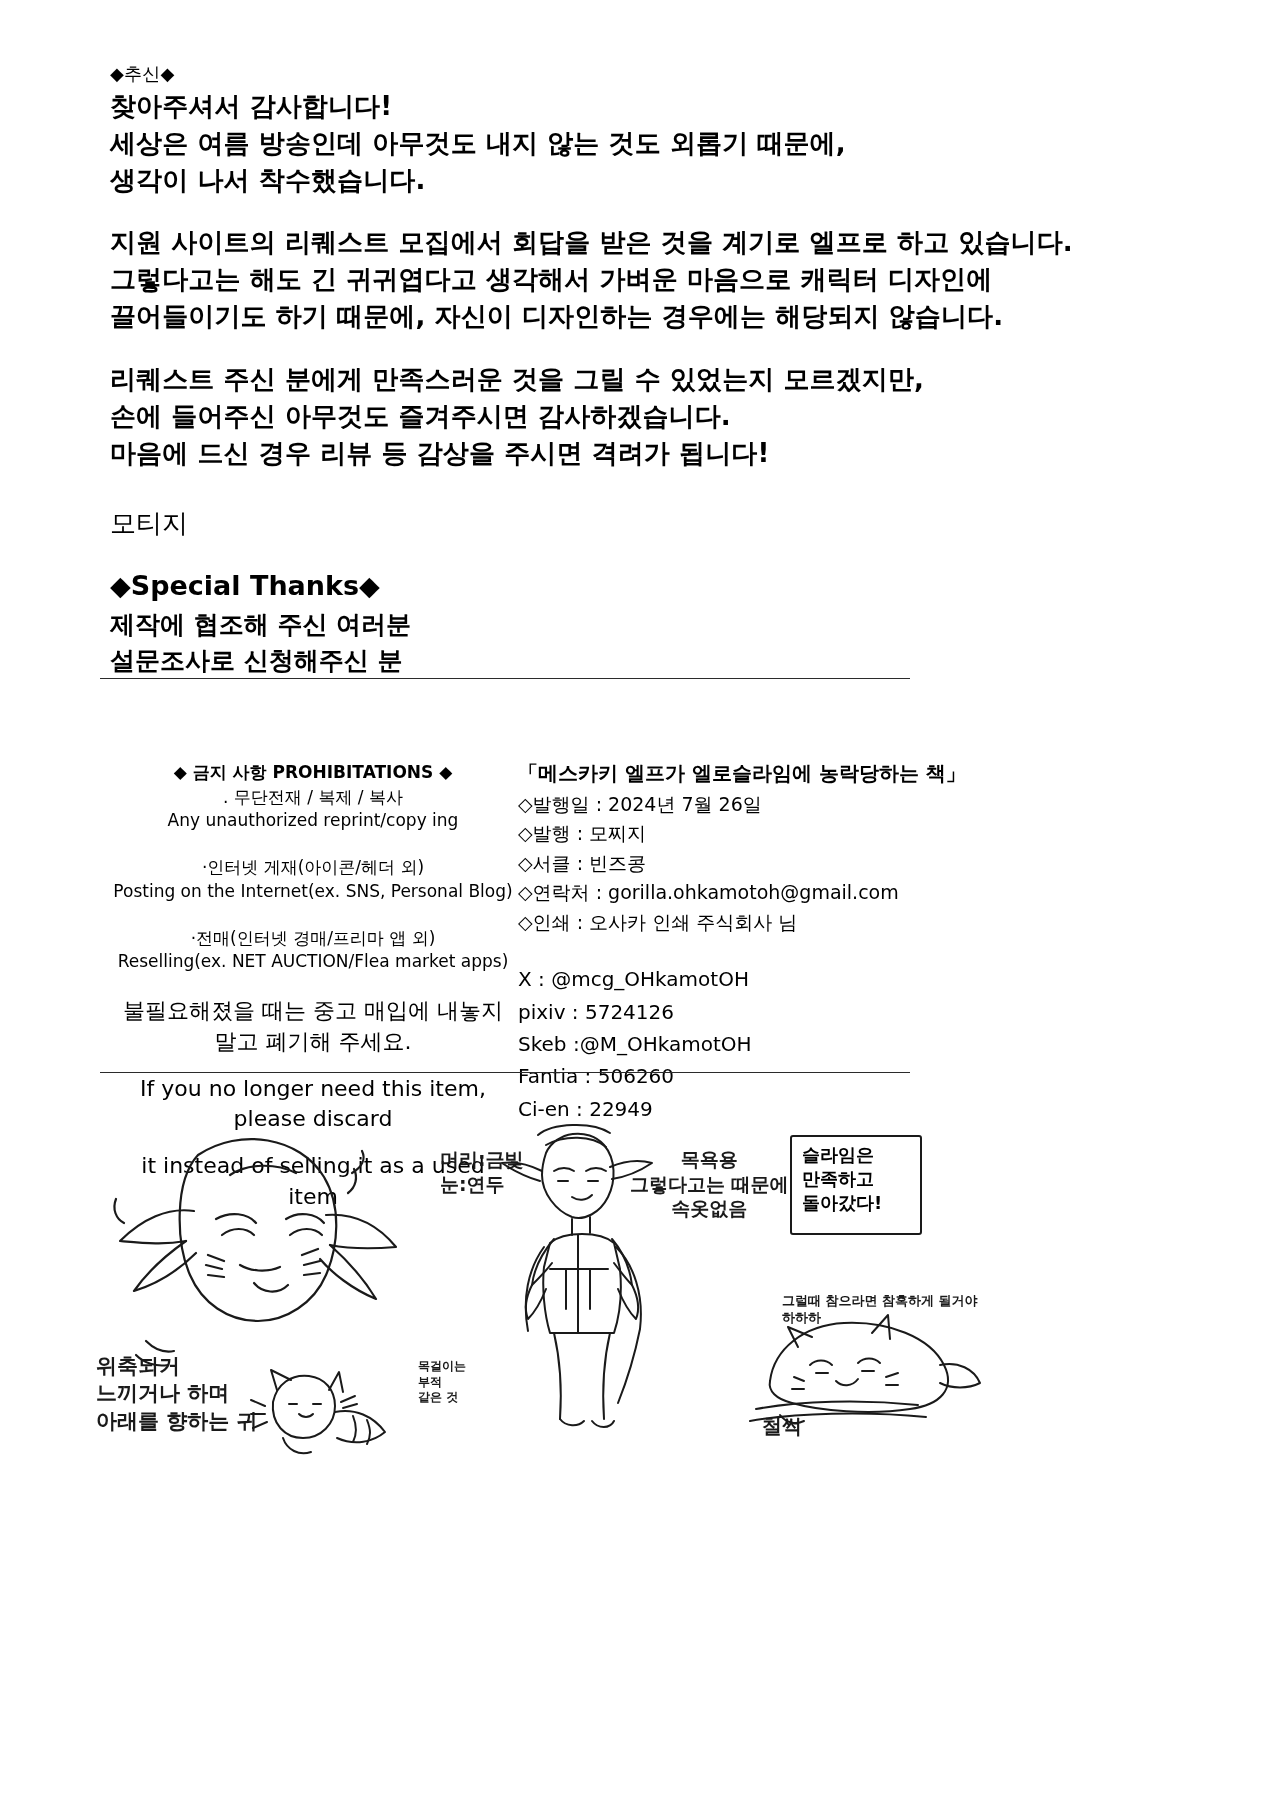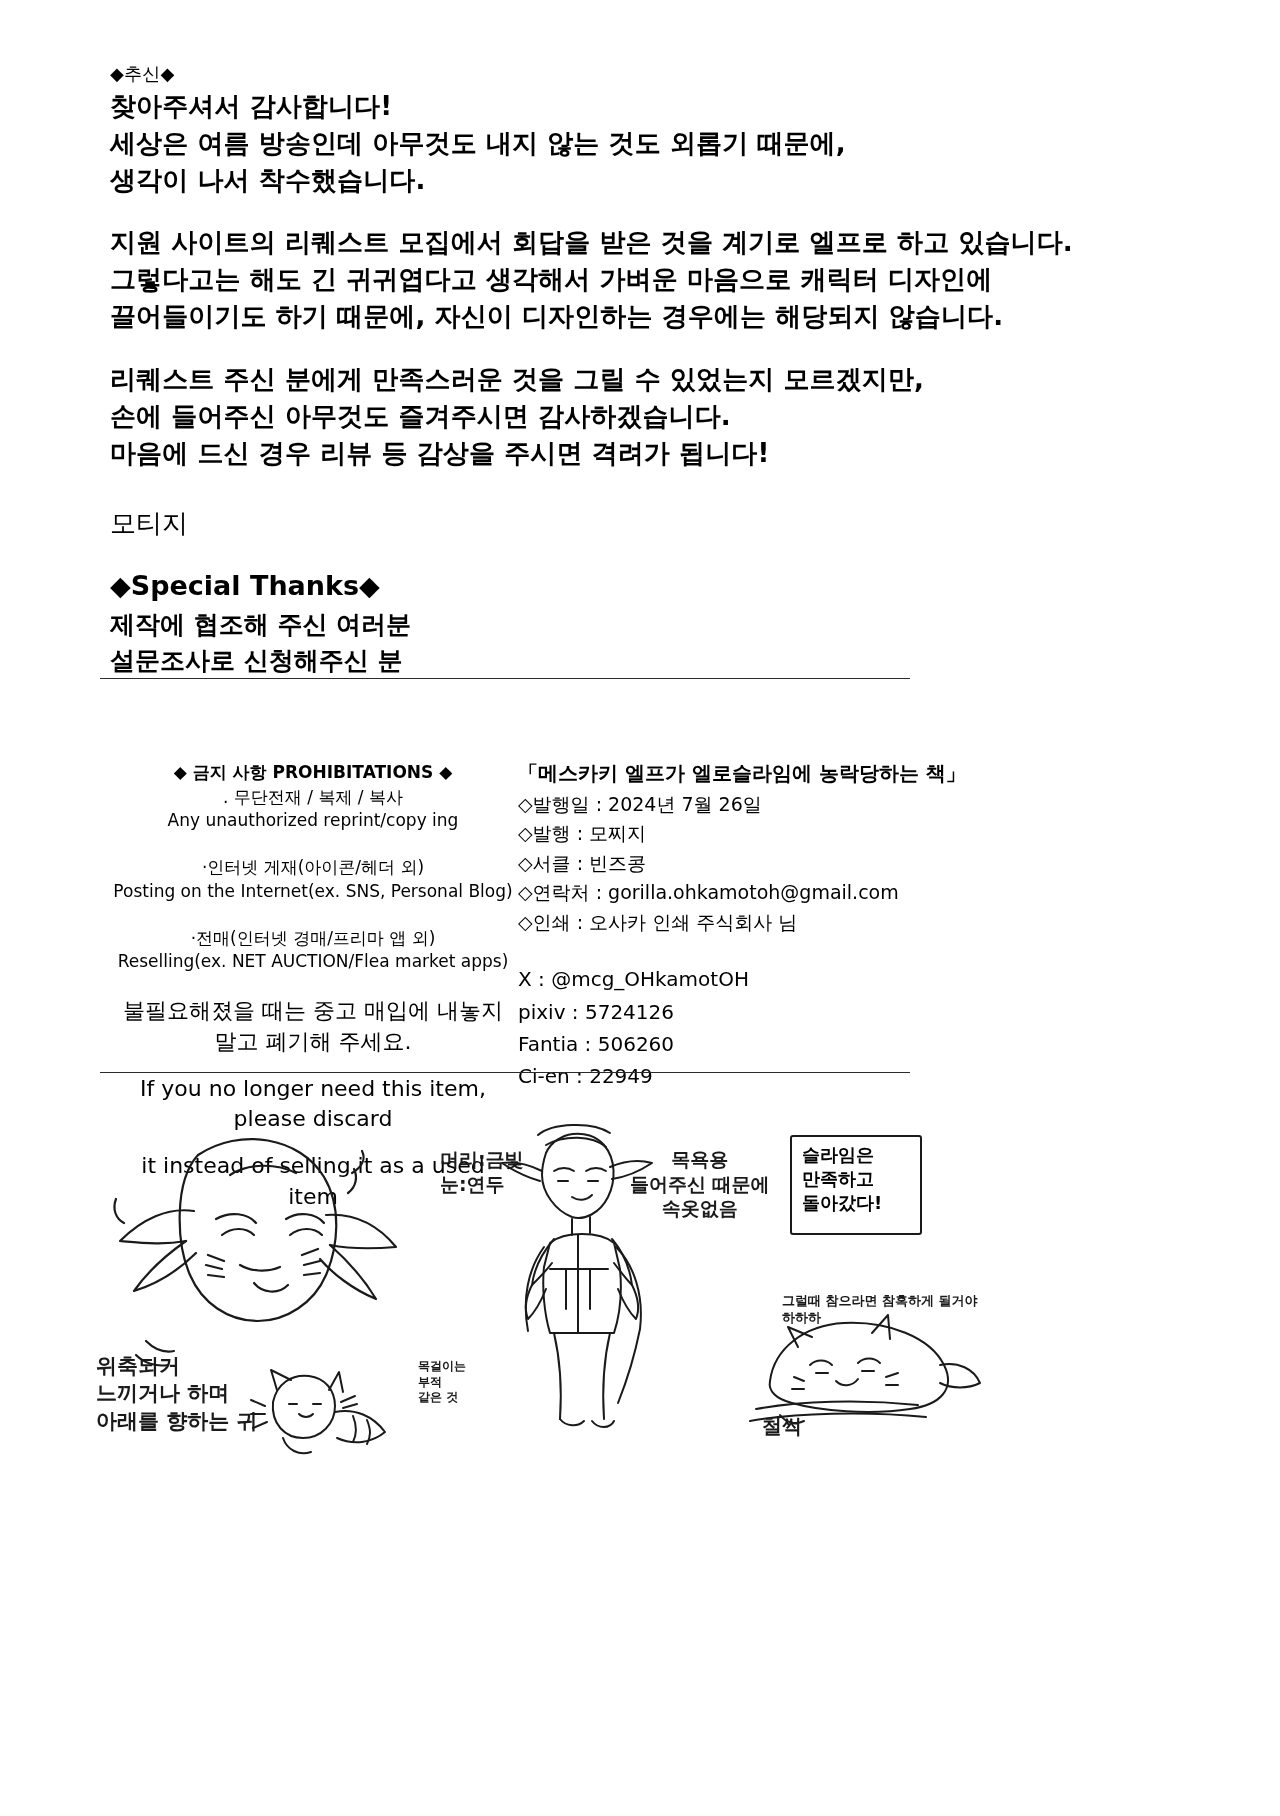--- a/index.html
+++ b/index.html
@@ -248,20 +248,21 @@
   <div class="colophon-right">
     <p class="cr-title">「메스카키 엘프가 엘로슬라임에 농락당하는 책」</p>
     <p class="cr-line">◇발행일 : 2024년 7월 26일</p>
     <p class="cr-line">◇발행 : 모찌지</p>
     <p class="cr-line">◇서클 : 빈즈콩</p>
     <p class="cr-line">◇연락처 : gorilla.ohkamotoh@gmail.com</p>
     <p class="cr-line">◇인쇄 : 오사카 인쇄 주식회사 님</p>
     <div class="cr-social">
       <p class="cr-line">X : @mcg_OHkamotOH</p>
       <p class="cr-line">pixiv : 5724126</p>
+      <p class="cr-line">Skeb :@M_OHkamotOH</p>
       <p class="cr-line">Fantia : 506260</p>
       <p class="cr-line">Ci-en : 22949</p>
     </div>
   </div>
 
   <div class="rule rule-bottom"></div>
 
   <div class="sketches">
 
     <svg width="320" height="290" viewBox="0 0 320 290" style="position:absolute; left:90px; top:10px;">
@@ -353,21 +354,21 @@
 
     <div class="sk-label handwrite sk-note-1">위축되거
 느끼거나 하며
 아래를 향하는 귀</div>
     <div class="sk-label handwrite sk-note-2">머리:금빛
 눈:연두</div>
     <div class="sk-label handwrite sk-note-3">목걸이는
 부적
 같은 것</div>
     <div class="sk-label handwrite sk-note-4">목욕용
-들어주신 때문에
+그렇다고는 때문에
 속옷없음</div>
     <div class="sk-label handwrite sk-note-5">그럴때 참으라면 참혹하게 될거야
 하하하</div>
     <div class="sk-label handwrite sk-note-6">철썩</div>
 
     <div class="sk-box"></div>
     <div class="sk-box-text handwrite">슬라임은
 만족하고
 돌아갔다!</div>
   </div>

